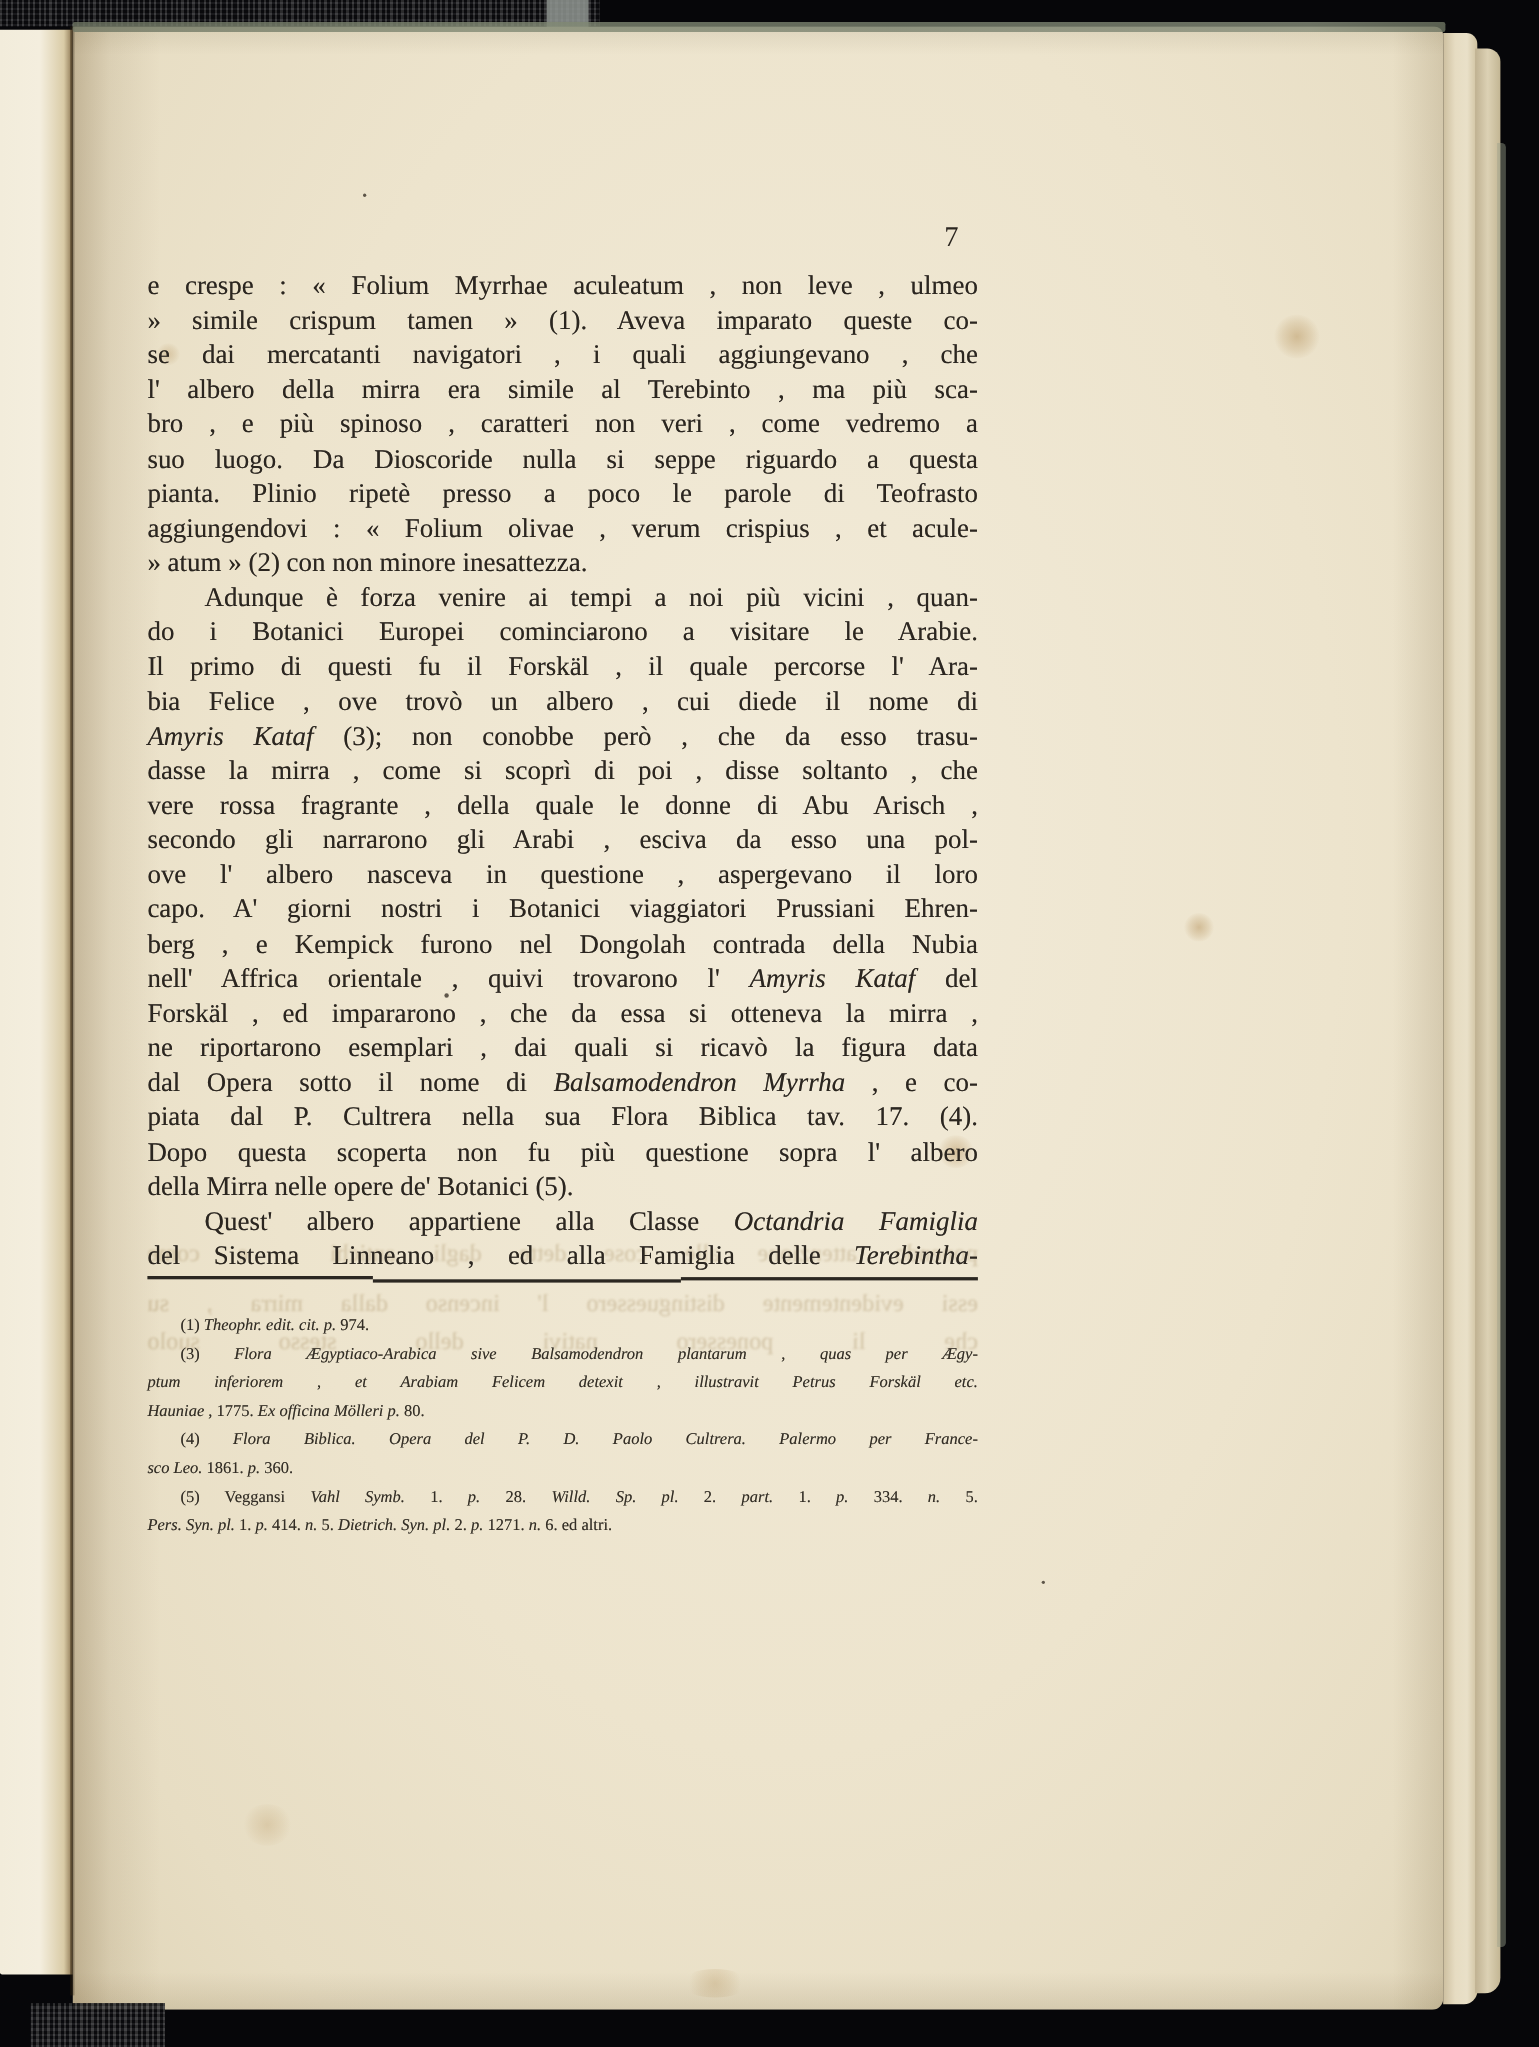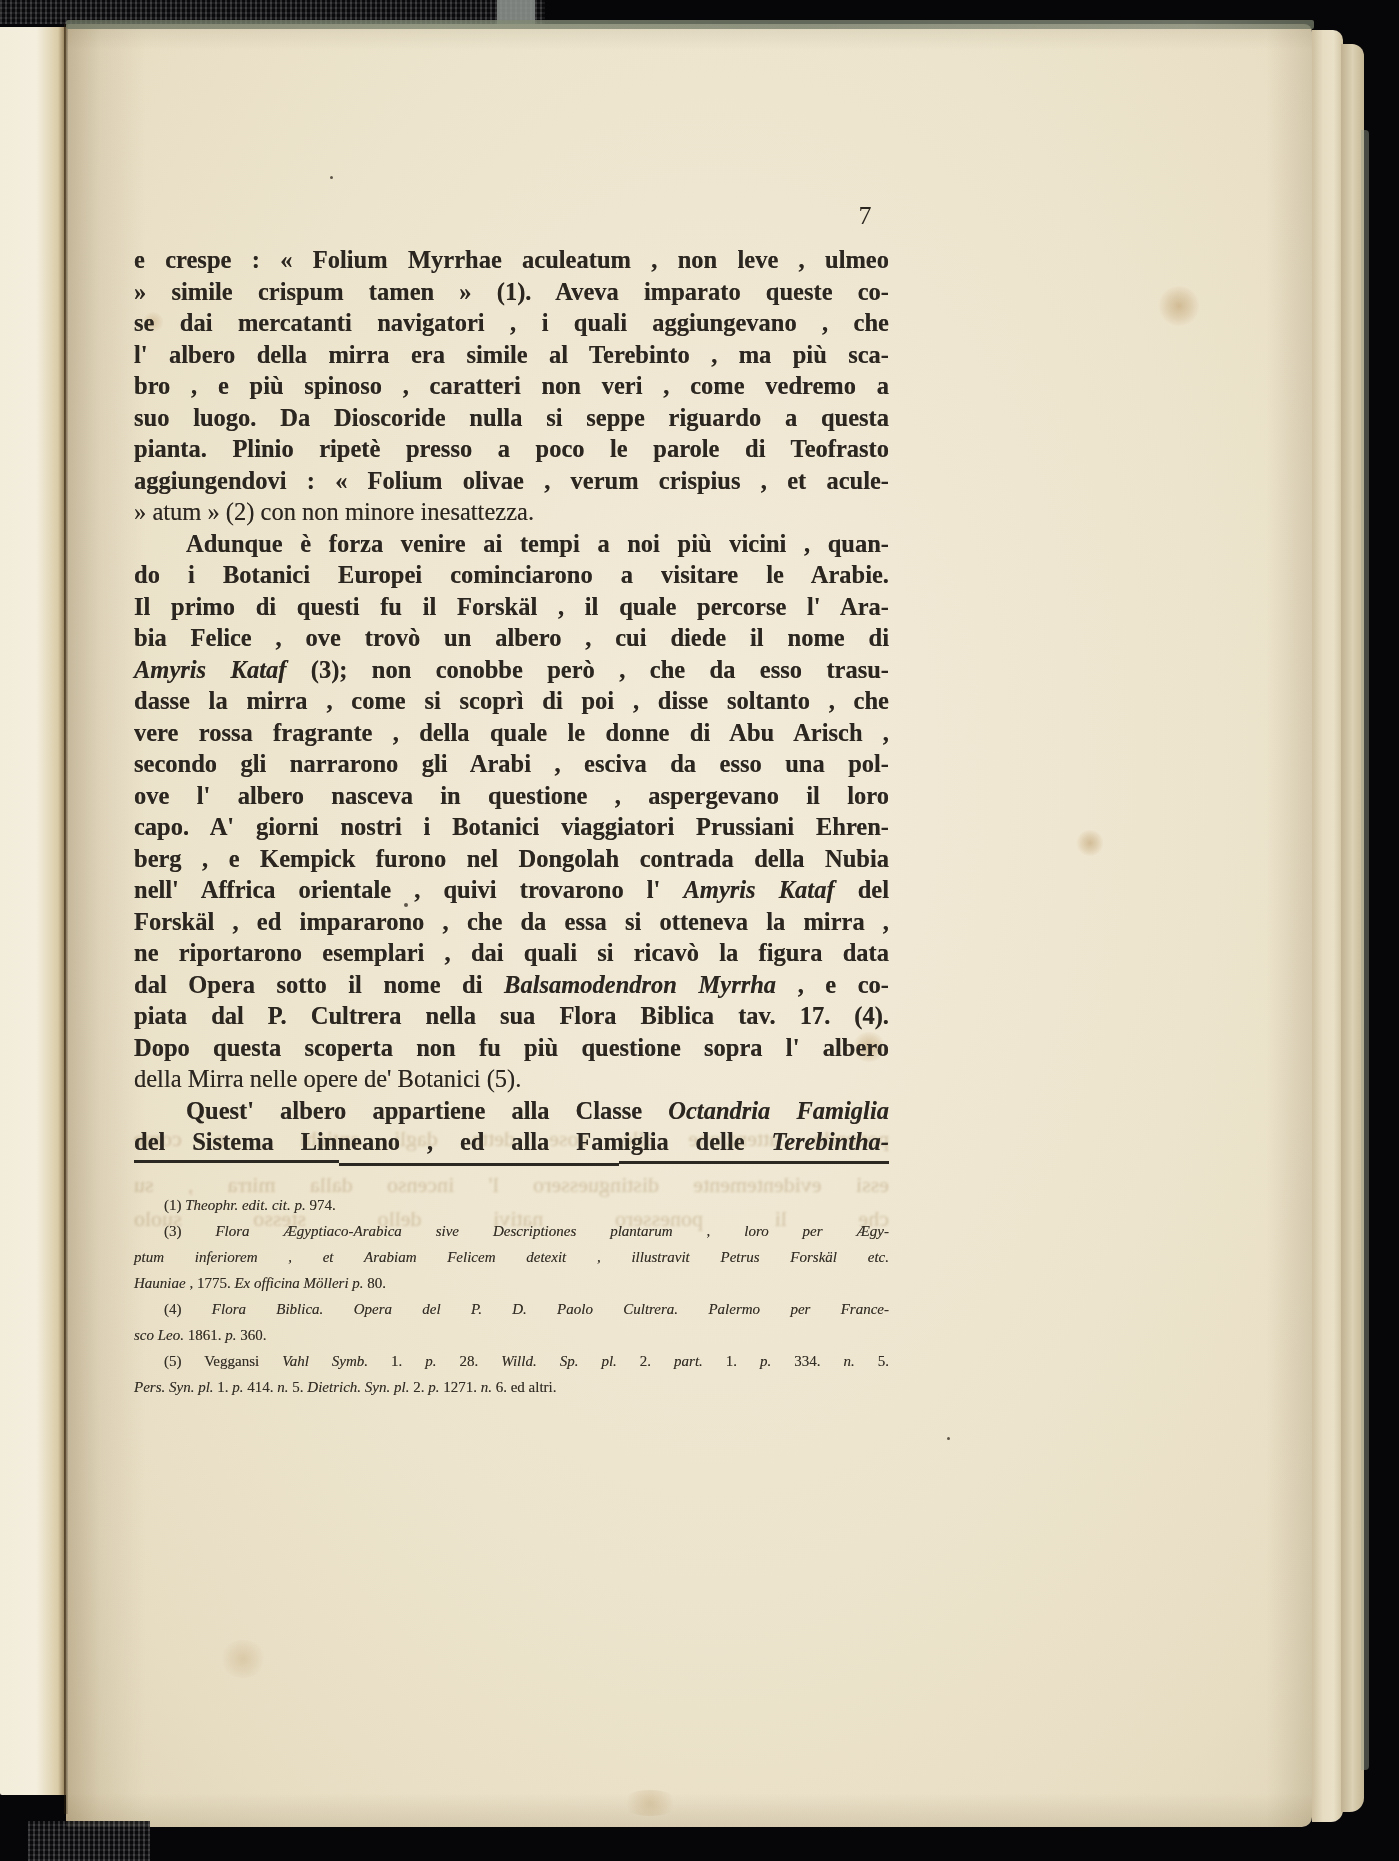--- a/index.html
+++ b/index.html
@@ -45,21 +45,21 @@
     border-radius:2px 8px 10px 2px;
   }
   .top-edge-stain{position:absolute;left:66px;top:20px;width:1248px;height:9px;
     background:linear-gradient(90deg,#6e7562,#828a74 30%,#79816e 60%,#868d7a 90%,#6e7562);opacity:.8;border-radius:2px;}
   
   .pagenum{position:absolute;left:845px;top:201px;width:40px;text-align:center;
     font-size:26px;color:#2b2620;}
   .textcol{position:absolute;left:134px;top:244px;width:755px;z-index:3;}
   .bl{font-size:24.5px;line-height:31.5px;height:31.5px;color:#2b2620;
     text-align:justify;white-space:normal;text-shadow:0 0 .6px rgba(43,38,32,.55);}
-  .bl.j{text-align-last:justify;font-weight:bold;}
+  .bl.j{text-align-last:justify;}
   .bl.ind{text-indent:52px;}
   .it{font-style:italic;}
   .rule{position:absolute;left:134px;top:1160px;width:755px;height:8px;z-index:3;}
   .rule span{display:block;float:left;height:3px;background:#2b2721;}
   .rule .r1{width:205px;margin-top:0;}
   .rule .r2{width:280px;margin-top:3px;}
   .rule .r3{width:270px;margin-top:1px;}
   .fncol{position:absolute;left:134px;top:1192px;width:755px;z-index:3;}
   .fl{font-size:15px;line-height:26px;height:26px;color:#332e26;
     text-align:justify;text-shadow:0 0 .5px rgba(50,45,36,.5);}
@@ -150,20 +150,20 @@
     <div class="bl j ind"><span>Quest' albero appartiene alla Classe </span><span class="it">Octandria Famiglia</span></div>
     <div class="bl j"><span>del Sistema Linneano , ed alla Famiglia delle </span><span class="it">Terebintha-</span></div>
   </div>
 <div class="rule">
   <span class="r1"></span>
     <span class="r2"></span>
     <span class="r3"></span>
 </div>
 <div class="fncol">
     <div class="fl ind"><span>(1) </span><span class="it">Theophr. edit. cit. p.</span><span> 974.</span></div>
-    <div class="fl j ind"><span>(3) </span><span class="it">Flora Ægyptiaco-Arabica sive Descriptiones plantarum , loro per Ægy-</span></div>
+    <div class="fl j ind"><span>(3) </span><span class="it">Flora Ægyptiaco-Arabica sive Balsamodendron plantarum , quas per Ægy-</span></div>
     <div class="fl j"><span class="it">ptum inferiorem , et Arabiam Felicem detexit , illustravit Petrus Forskäl etc.</span></div>
     <div class="fl"><span class="it">Hauniae ,</span><span> 1775. </span><span class="it">Ex officina Mölleri p.</span><span> 80.</span></div>
     <div class="fl j ind"><span>(4) </span><span class="it">Flora Biblica. Opera del P. D. Paolo Cultrera. Palermo per France-</span></div>
     <div class="fl"><span class="it">sco Leo.</span><span> 1861. </span><span class="it">p.</span><span> 360.</span></div>
     <div class="fl j ind"><span>(5) Veggansi </span><span class="it">Vahl Symb.</span><span> 1. </span><span class="it">p.</span><span> 28. </span><span class="it">Willd. Sp. pl.</span><span> 2. </span><span class="it">part.</span><span> 1. </span><span class="it">p.</span><span> 334. </span><span class="it">n.</span><span> 5.</span></div>
     <div class="fl"><span class="it">Pers. Syn. pl.</span><span> 1. </span><span class="it">p.</span><span> 414. </span><span class="it">n.</span><span> 5. </span><span class="it">Dietrich. Syn. pl.</span><span> 2. </span><span class="it">p.</span><span> 1271. </span><span class="it">n.</span><span> 6. ed altri.</span></div>
   </div>
 
 </body></html>

